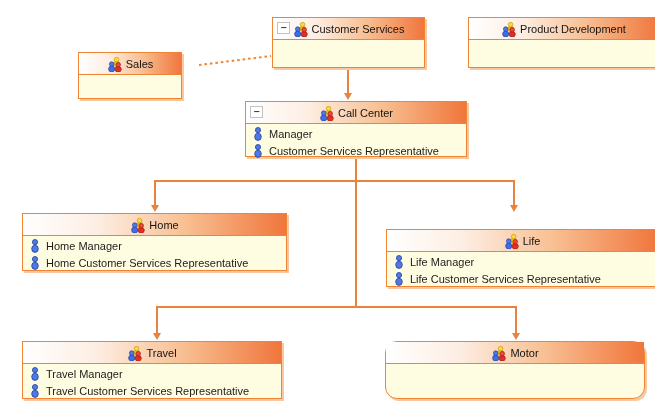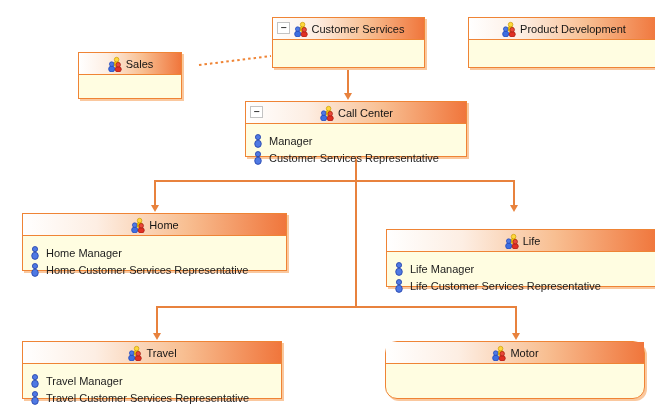--- a/index.html
+++ b/index.html
@@ -21,21 +21,21 @@
     white-space:nowrap; overflow:hidden;
   }
   .hdr .title { color:#141414; }
   .minus {
     position:absolute; left:4px; top:4px; width:13px; height:12px;
     box-sizing:border-box; background:#ffffff; border:1px solid #c3c3c3;
     display:flex; align-items:center; justify-content:center;
     font-family:"DejaVu Sans Mono", monospace; font-size:10px; line-height:1;
     color:#000; cursor:pointer;
   }
-  .rows { padding-top:8px; }
+  .rows { padding-top:1px; }
   .row { display:flex; align-items:center; gap:6px; height:17px; padding-left:7px; white-space:nowrap; }
   .icn { display:inline-flex; flex:0 0 auto; }
   .hidden-defs { position:absolute; width:0; height:0; overflow:hidden; }
 </style>
 </head>
 <body>
 
 <div class="stage">
 
   <svg class="hidden-defs" aria-hidden="true">

